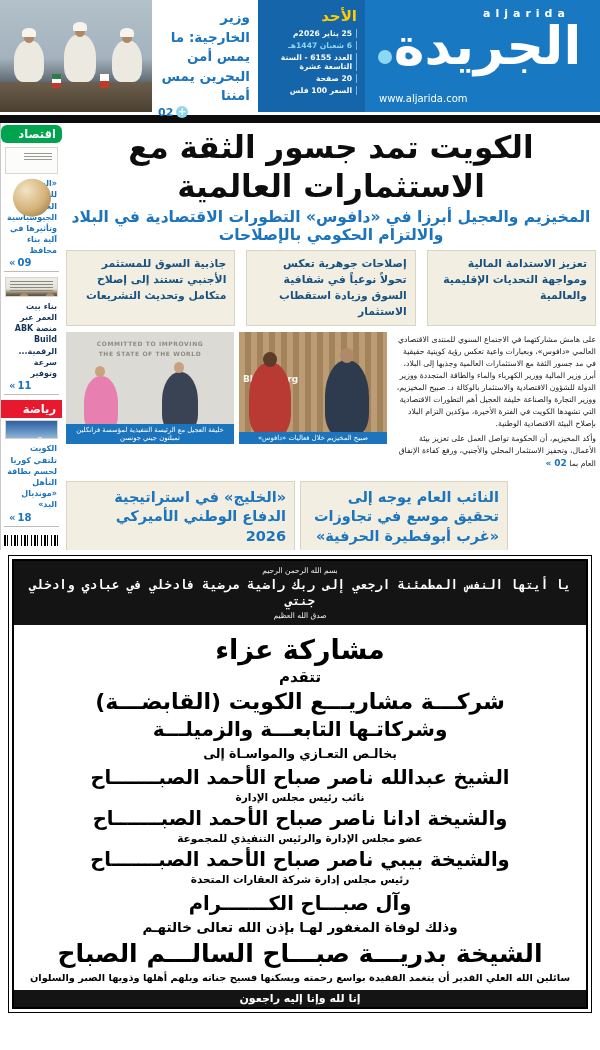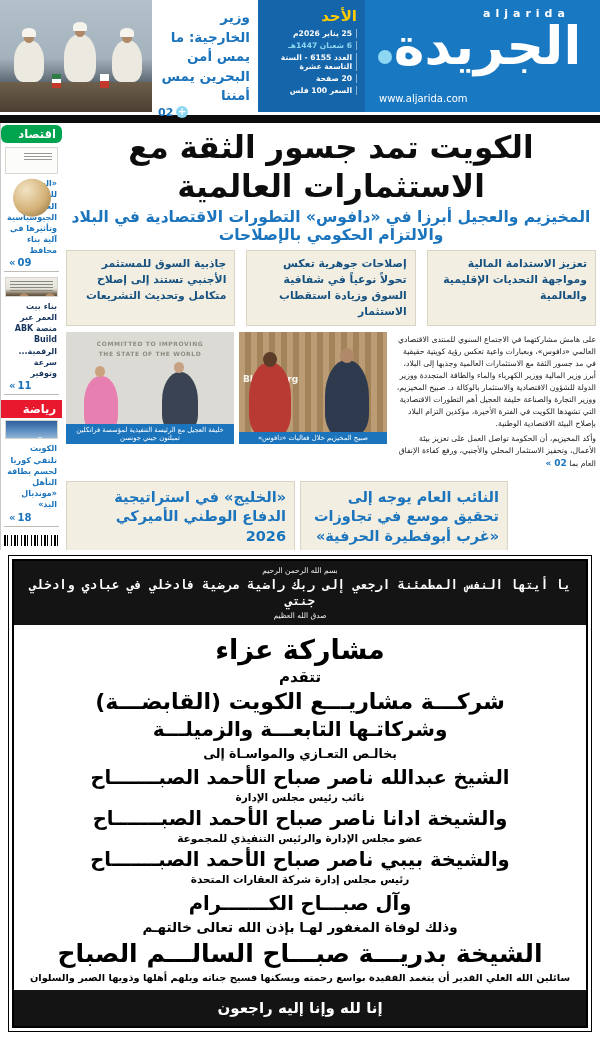--- a/index.html
+++ b/index.html
@@ -107,21 +107,21 @@
   .ob-intro{font-size:15px;font-weight:800;margin:3px 0;}
   .company{font-size:22px;font-weight:800;margin:3px 0;letter-spacing:-0.5px;}
   .company2{font-size:20px;font-weight:800;margin:2px 0;}
   .toline{font-size:12.5px;font-weight:800;margin:5px 0;}
   .rname{font-size:19.5px;font-weight:800;margin:4px 0 0;letter-spacing:-0.5px;}
   .rtitle{font-size:10.5px;font-weight:bold;margin:2px 0 2px;}
   .family{font-size:19.5px;font-weight:800;margin:7px 0 4px;}
   .dintro{font-size:13.5px;font-weight:800;margin:3px 0;}
   .dname{font-size:25px;font-weight:800;margin:4px 0;}
   .prayer{font-size:9.8px;font-weight:bold;margin:3px 0 7px;}
-  .footband{background:#141414;color:#fff;margin:0 -10px;padding:9px 8px;font-size:15px;font-weight:bold;letter-spacing:1px;}
+  .footband{background:#141414;color:#fff;margin:0 -10px;padding:2px 8px;font-size:11px;font-weight:bold;letter-spacing:1px;}
 </style>
 </head>
 <body>
 
 <div class="page">
 
   <div class="header">
     <div class="hdr-photo">
       <div class="desk"></div>
       <div class="fig fig-robe" style="left:14px;top:40px;width:30px;height:42px;"></div>

